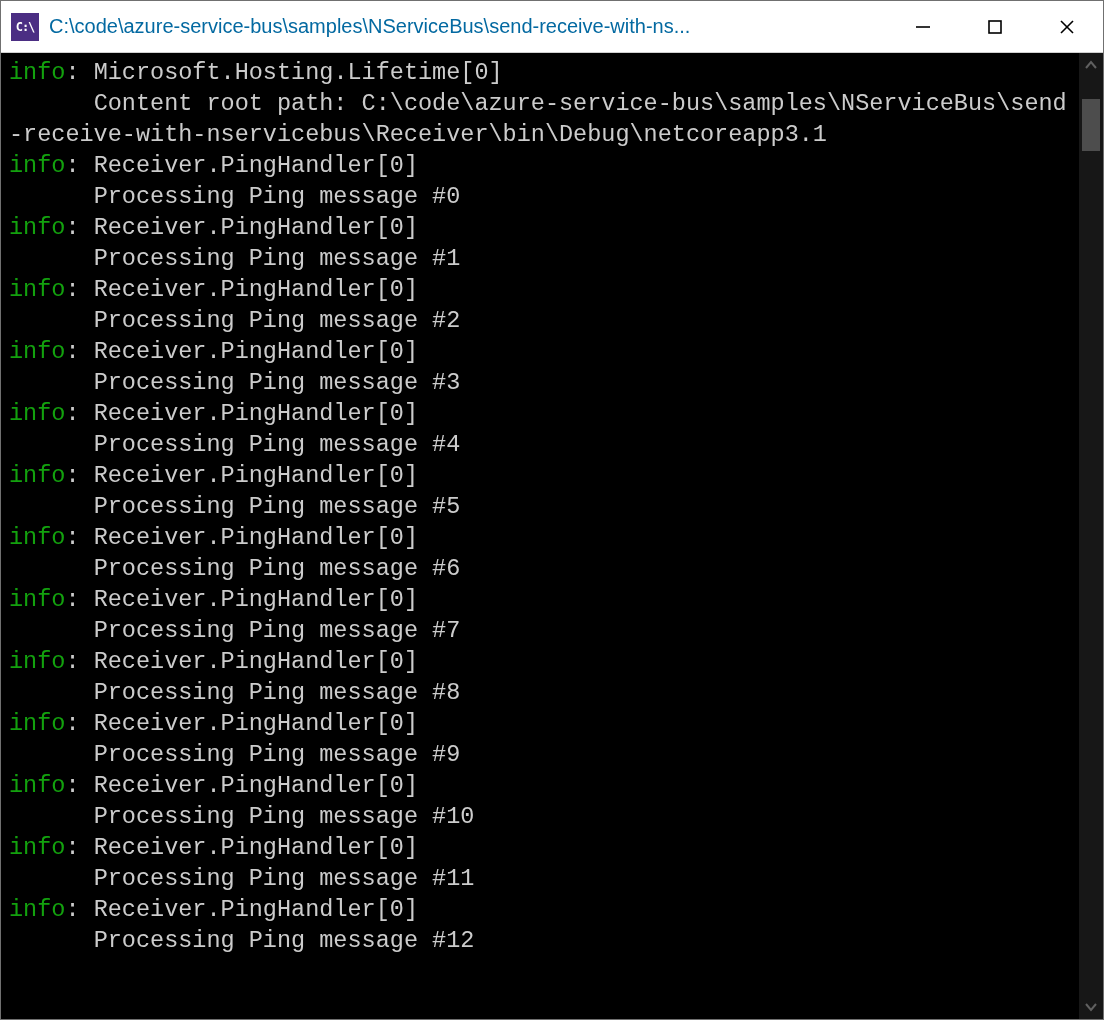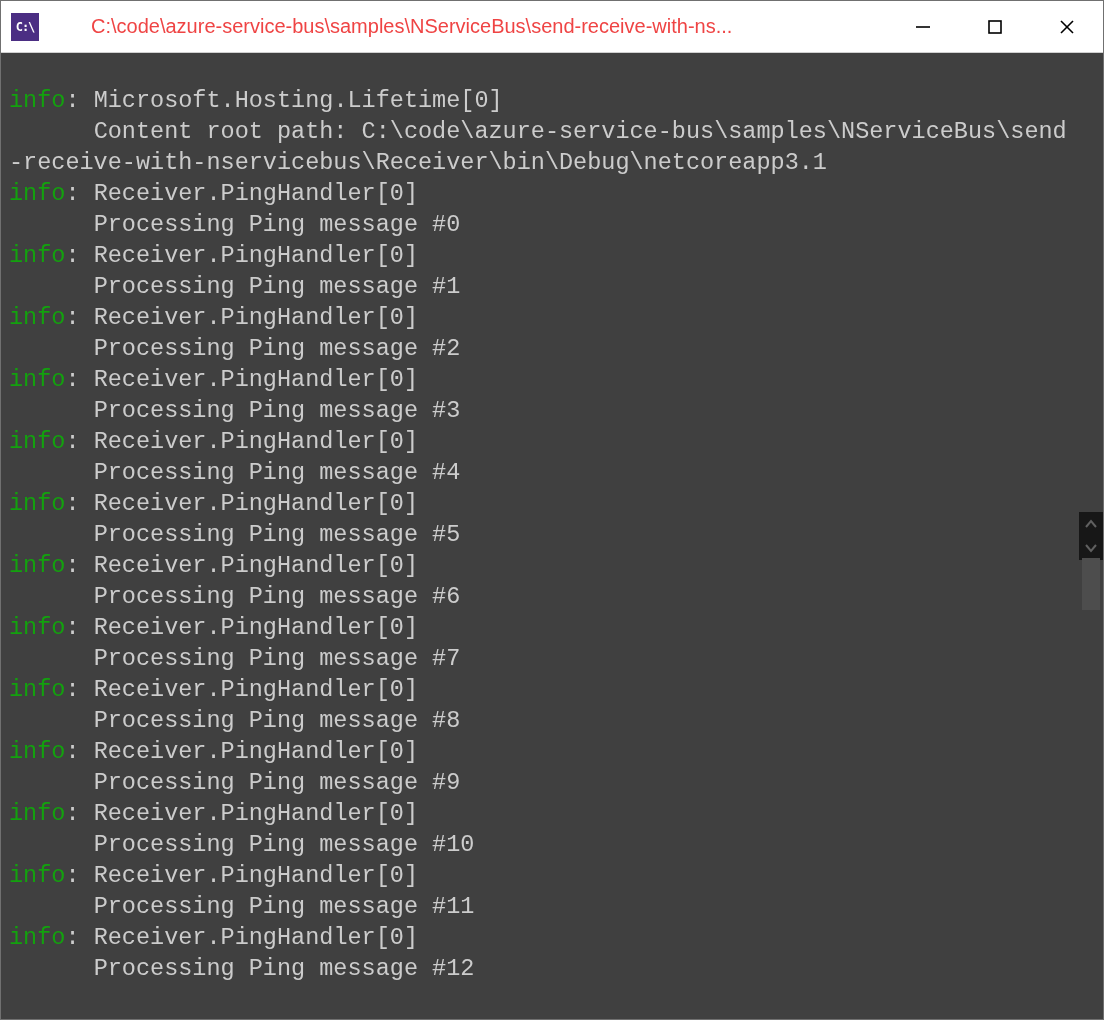--- a/index.html
+++ b/index.html
@@ -37,46 +37,44 @@
     justify-content: center;
     color: #ffffff;
     font-size: 12px;
     font-weight: bold;
     font-family: Consolas, monospace;
     letter-spacing: -1px;
   }
   .title-text {
     flex: 1;
     font-size: 20px;
-    color: #ef4444;
+    color: #0369a1;
     white-space: nowrap;
     overflow: hidden;
     text-overflow: ellipsis;
     padding-right: 8px;
-    margin-left: 42px;
   }
   .win-controls {
     display: flex;
     height: 100%;
   }
   .win-btn {
     width: 72px;
     height: 100%;
     display: flex;
     align-items: center;
     justify-content: center;
     cursor: pointer;
   }
   .win-btn svg { display: block; }
   .console-area {
     flex: 1;
     display: flex;
-    background: #404040;
+    background: #000000;
     min-height: 0;
-    align-items: center;
   }
   .console {
     flex: 1;
     padding: 4px 8px 8px 8px;
     font-family: Consolas, "Courier New", monospace;
     font-size: 23.5px;
     line-height: 31px;
     color: #cccccc;
     white-space: pre-wrap;
     word-break: break-all;

